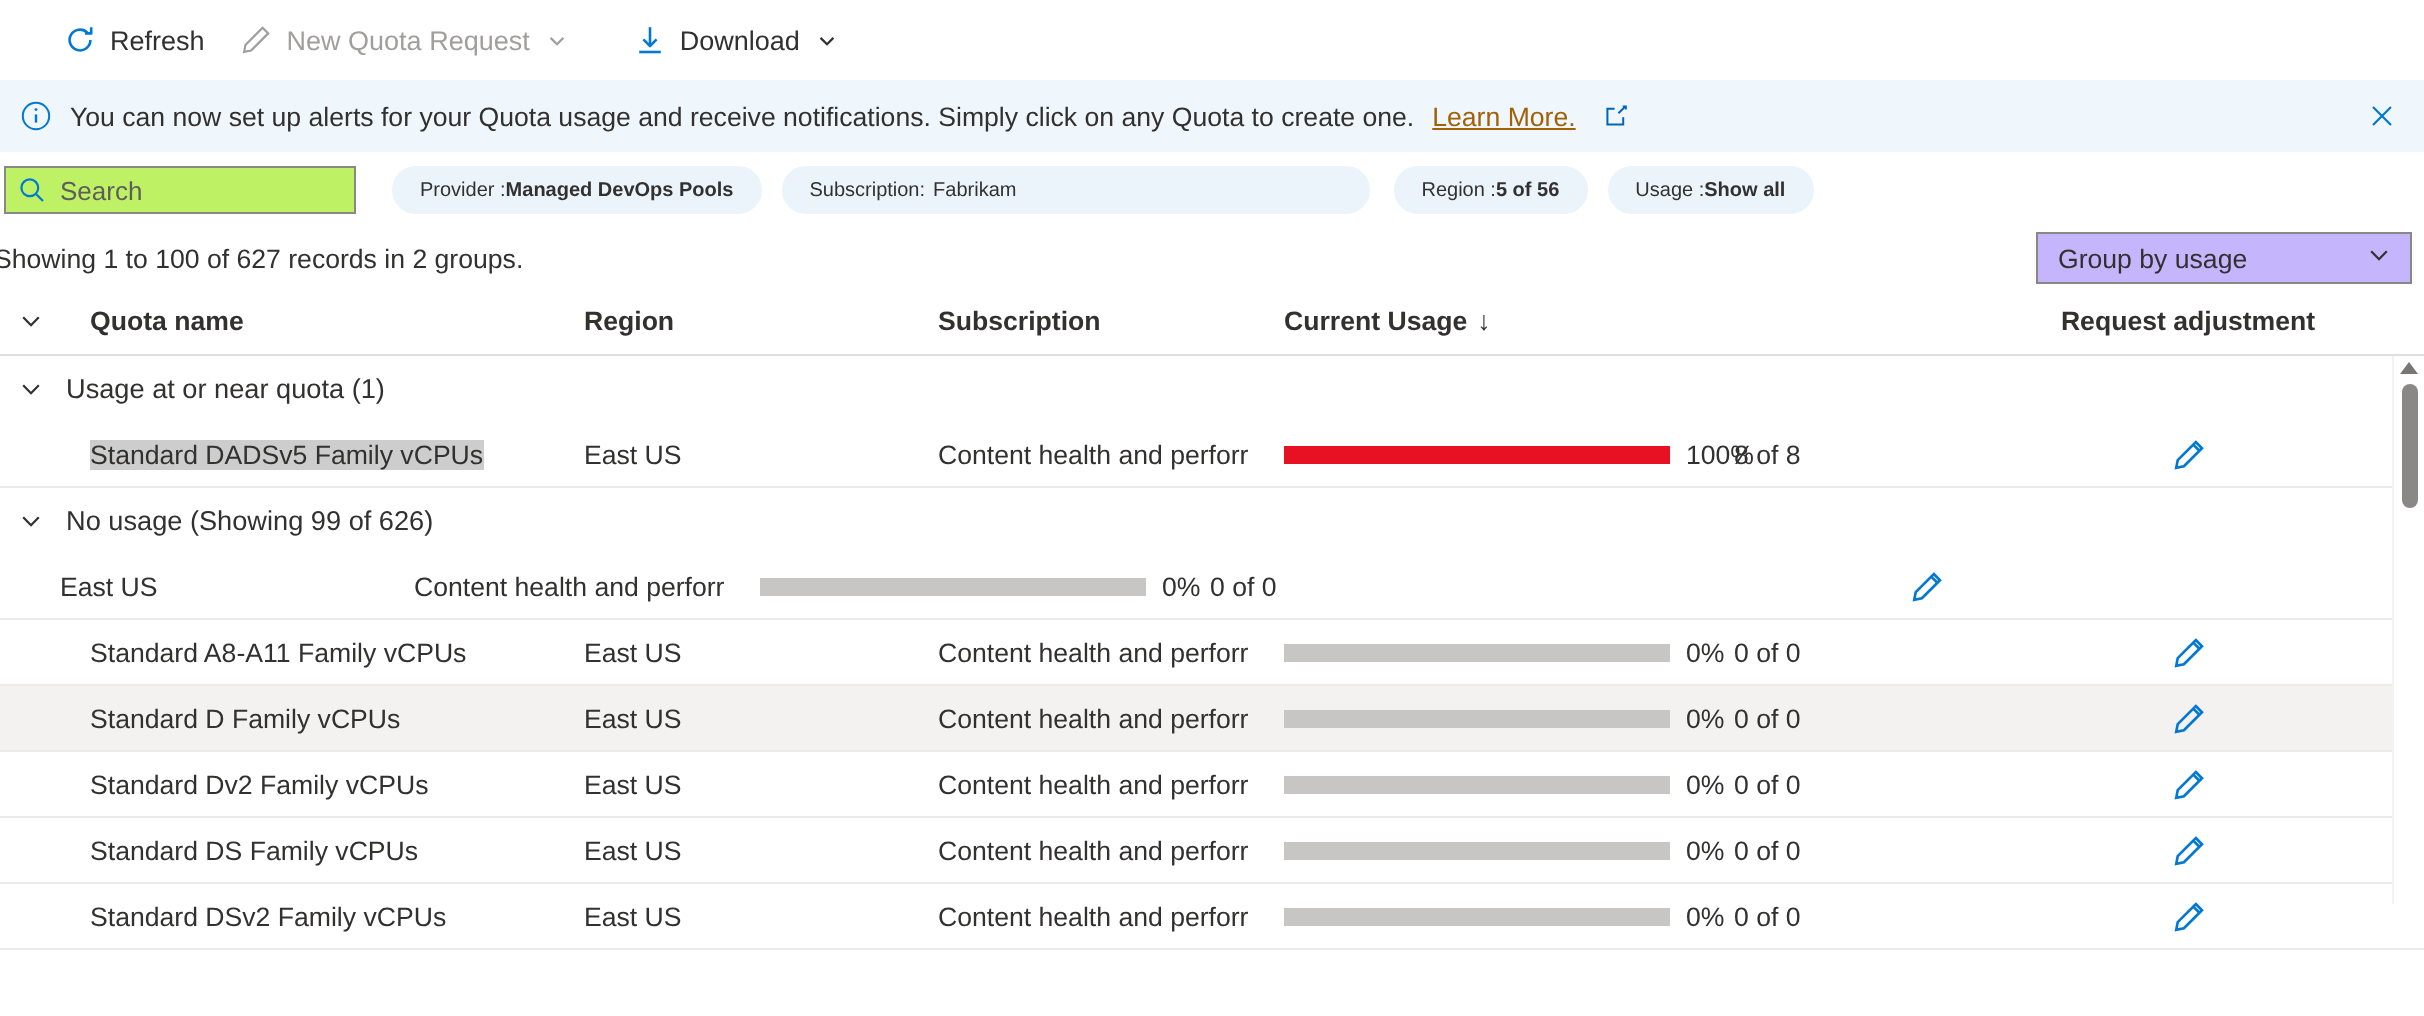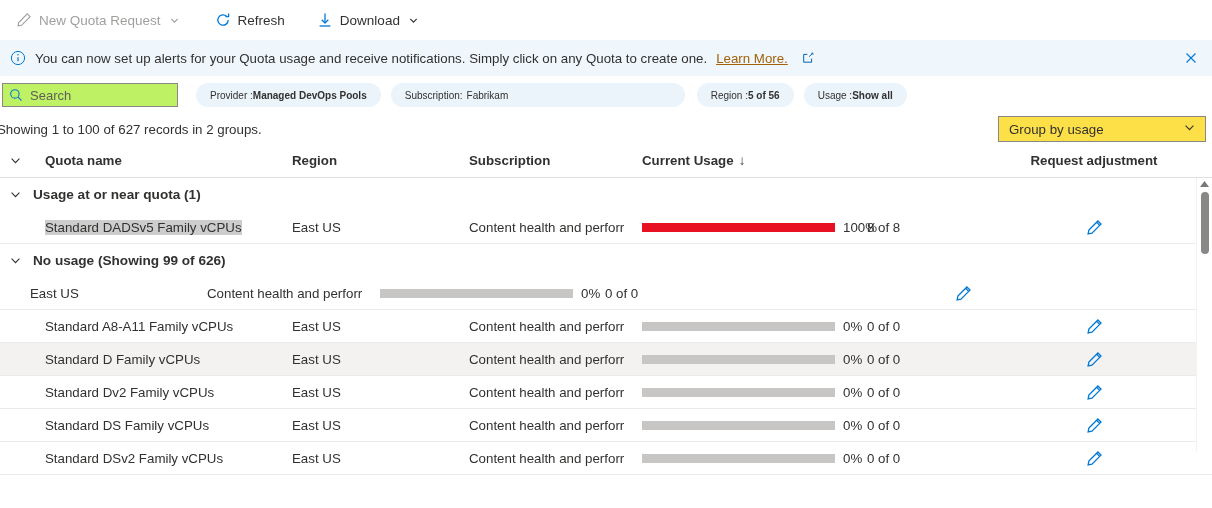--- a/index.html
+++ b/index.html
@@ -133,24 +133,24 @@
     justify-content: space-between;
     padding-right: 6px;
   }
   .summary-text {
     font-size: 13.3px;
     color: #323130;
     margin-left: -3px;
     white-space: nowrap;
   }
   .groupby {
-    width: 208px;
+    width: 188px;
     height: 26px;
     border: 1px solid #8a8886;
-    background: #fde047;
+    background: #c4b5fd;
     display: flex;
     align-items: center;
     justify-content: space-between;
     padding: 0 9px 0 10px;
     font-size: 13.3px;
     color: #323130;
     cursor: pointer;
   }
 
   
@@ -174,21 +174,21 @@
   .c-chev { width: 30px; flex: none; display: flex; align-items: center; justify-content: center; }
   .c-name { width: 262px; flex: none; padding-left: 15px; white-space: nowrap; overflow: hidden; }
   .c-region { width: 177px; flex: none; white-space: nowrap; }
   .c-sub { width: 173px; flex: none; white-space: nowrap; overflow: hidden; }
   .c-usage { width: 225px; flex: none; display: flex; align-items: center; }
   .c-count { width: 137px; flex: none; white-space: nowrap; }
   .c-adj { flex: 1; display: flex; align-items: center; justify-content: center; padding-right: 28px; }
 
   .hdr .c-name { font-weight: 600; }
   .grouphdr .g-label {
-    font-weight: 700;
+    font-weight: 400;
     font-size: 13.6px;
     white-space: nowrap;
     padding-left: 3px;
   }
 
   .sel-highlight { background: #cdcdcd; padding: 1px 0; }
 
   .bar-track {
     width: 193px;
     height: 9px;
@@ -223,42 +223,42 @@
     background: #8a8886;
     border-radius: 4px;
     cursor: pointer;
   }
 </style>
 </head>
 <body>
 
 <div class="commandbar">
 
-  <div class="cmd-btn disabled">
-    <span class="cmd-ico">
-      <svg width="16" height="16" viewBox="0 0 16 16" fill="none" stroke="#a19f9d" stroke-width="1.1">
-        <path d="M11.3 1.9l2.8 2.8-8.6 8.6-3.4.6.6-3.4z"></path>
-      </svg>
-    </span>
-    <span>New Quota Request</span>
-    <span class="chev-small">
-      <svg width="11" height="11" viewBox="0 0 12 12" fill="none" stroke="#a19f9d" stroke-width="1.2">
-        <path d="M2.5 4.3L6 7.8l3.5-3.5"></path>
-      </svg>
-    </span>
-  </div>
-
   <div class="cmd-btn" style="margin-left:16px;">
     <span class="cmd-ico">
       <svg width="16" height="16" viewBox="0 0 16 16" fill="none" stroke="#0078d4" stroke-width="1.3">
         <path d="M13.2 8a5.2 5.2 0 1 1-1.6-3.75"></path>
         <path d="M13.6 1.6v3.1h-3.1" stroke-linejoin="round"></path>
       </svg>
     </span>
     <span>Refresh</span>
+  </div>
+
+  <div class="cmd-btn disabled">
+    <span class="cmd-ico">
+      <svg width="16" height="16" viewBox="0 0 16 16" fill="none" stroke="#a19f9d" stroke-width="1.1">
+        <path d="M11.3 1.9l2.8 2.8-8.6 8.6-3.4.6.6-3.4z"></path>
+      </svg>
+    </span>
+    <span>New Quota Request</span>
+    <span class="chev-small">
+      <svg width="11" height="11" viewBox="0 0 12 12" fill="none" stroke="#a19f9d" stroke-width="1.2">
+        <path d="M2.5 4.3L6 7.8l3.5-3.5"></path>
+      </svg>
+    </span>
   </div>
 
   <div class="cmd-btn" style="margin-left:14px;">
     <span class="cmd-ico">
       <svg width="16" height="16" viewBox="0 0 16 16" fill="none" stroke="#0078d4" stroke-width="1.3">
         <path d="M8 1.6v9.2"></path>
         <path d="M4.7 7.7L8 11l3.3-3.3" stroke-linejoin="round"></path>
         <path d="M2.6 14h10.8"></path>
       </svg>
     </span>

